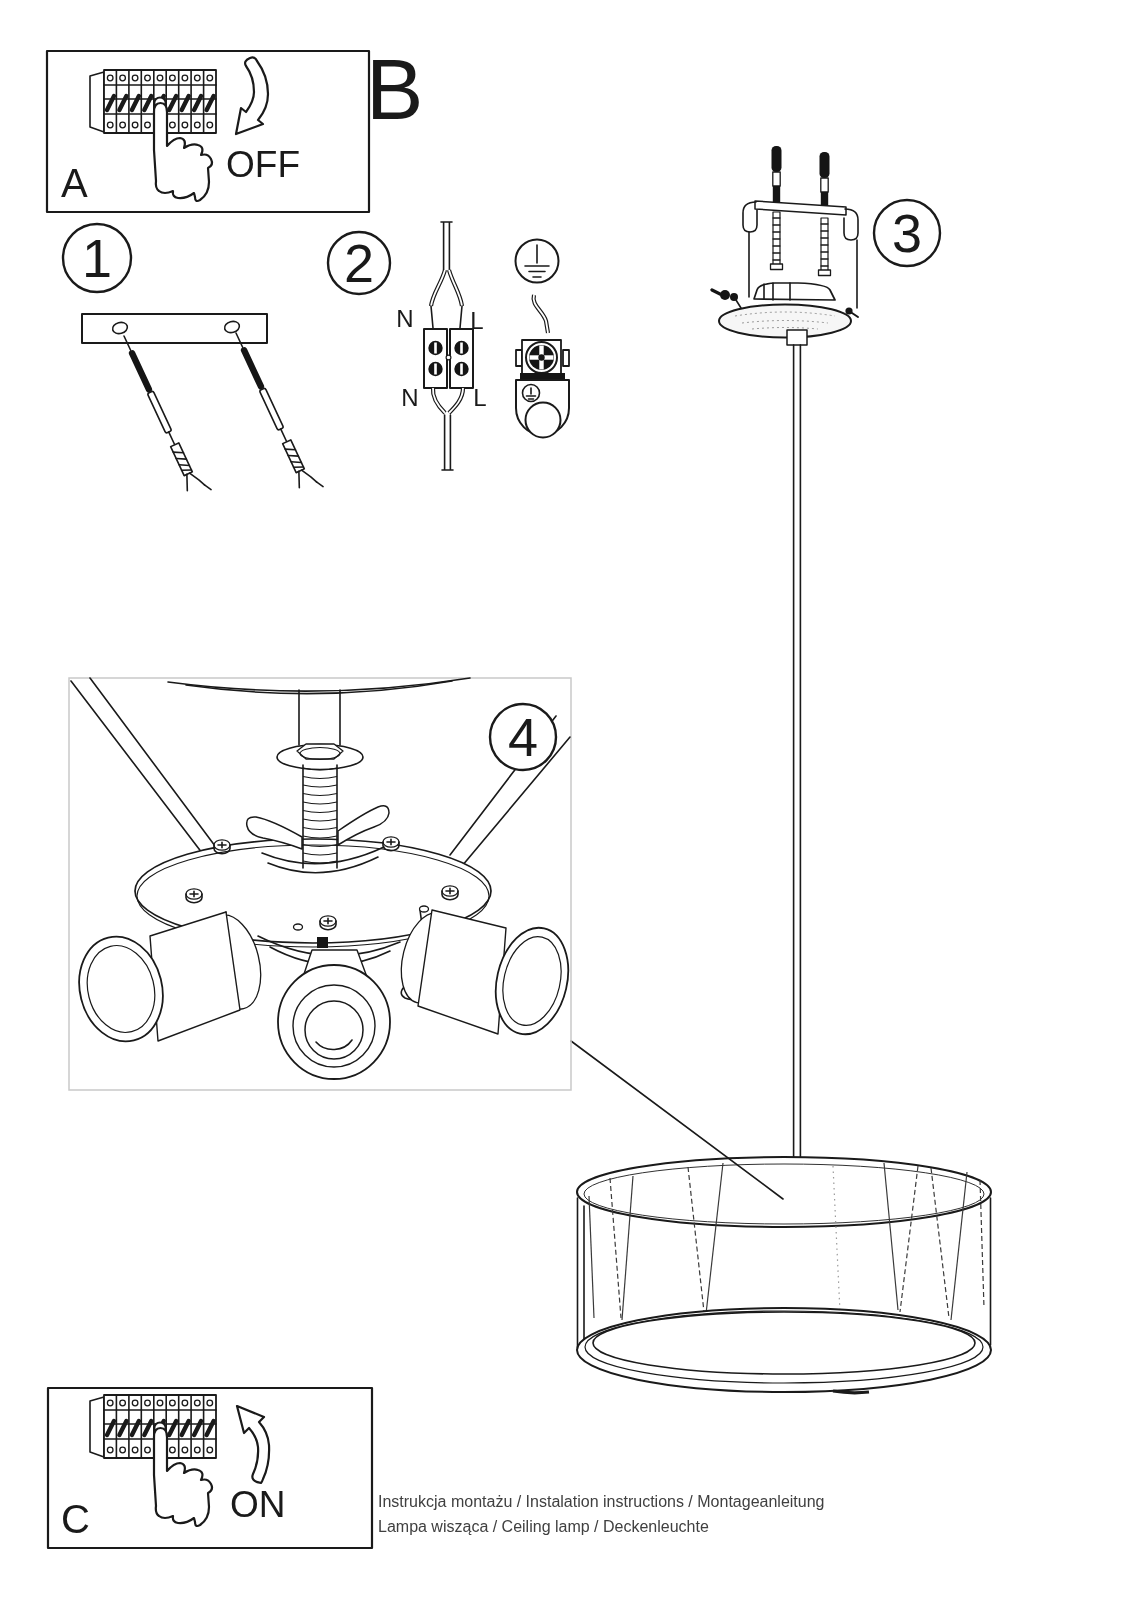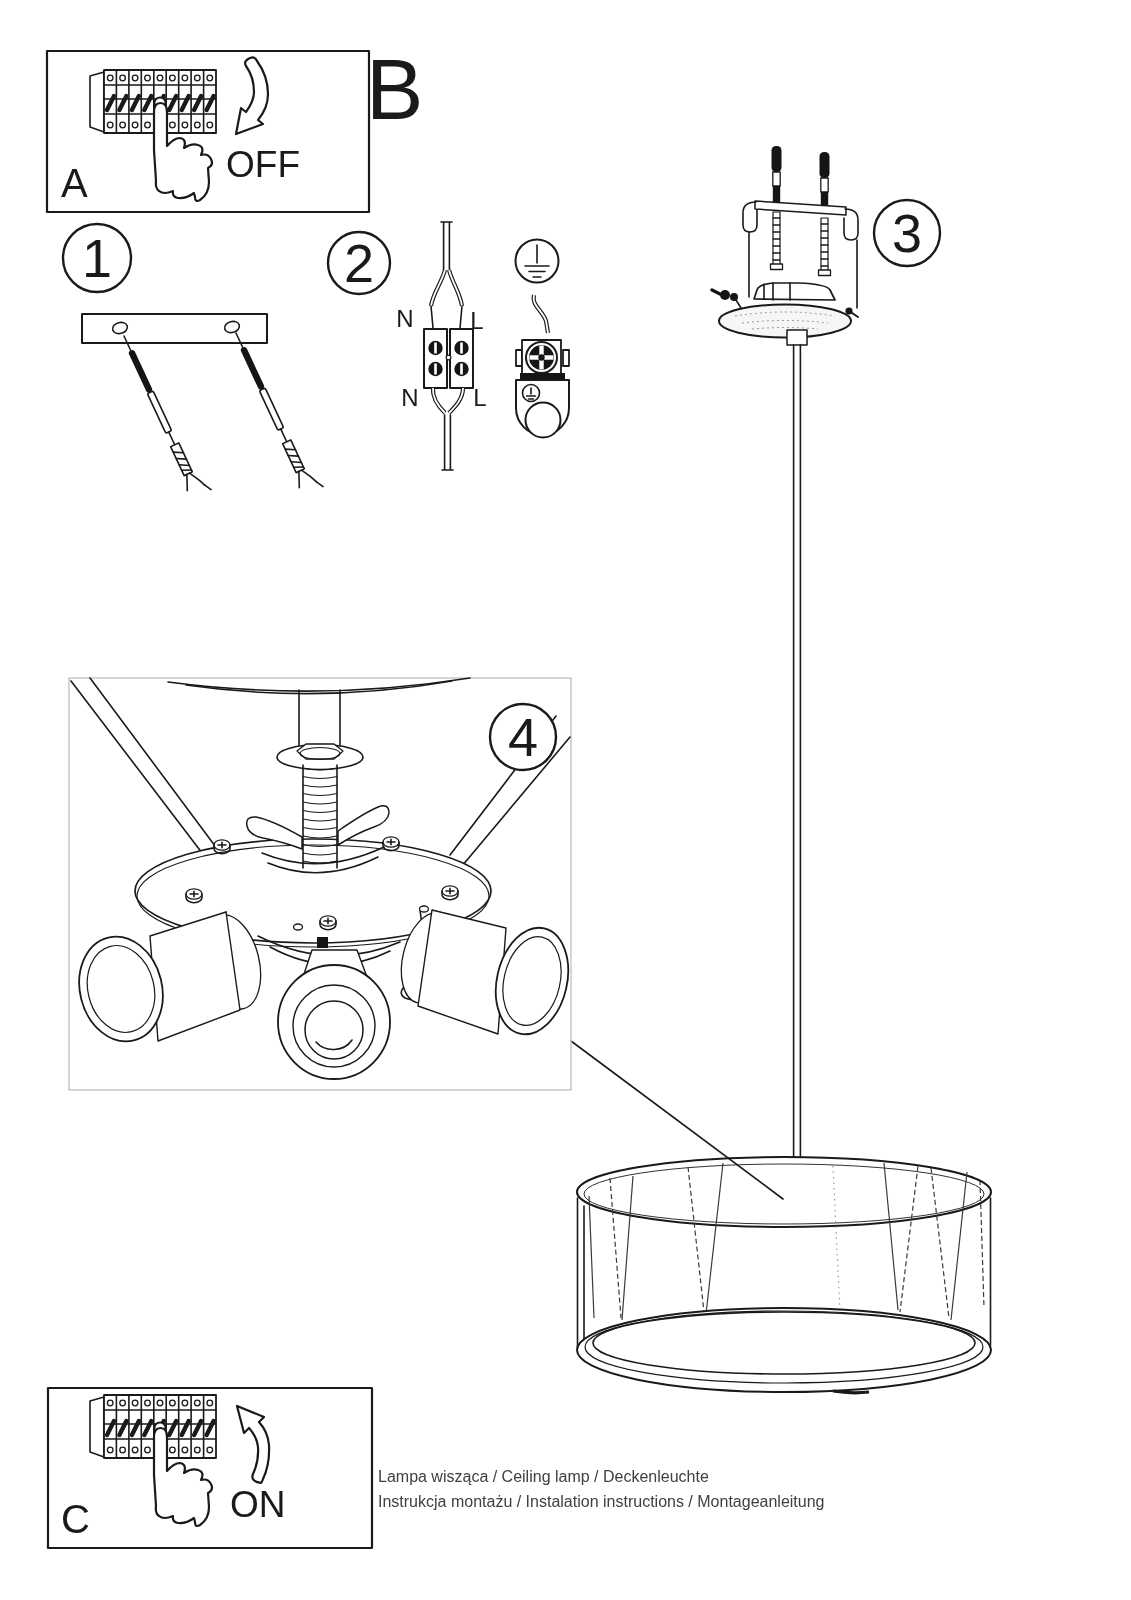--- a/index.html
+++ b/index.html
@@ -5,21 +5,21 @@
   html,body{margin:0;padding:0;background:#ffffff;}
   .page{position:relative;width:1131px;height:1600px;background:#ffffff;overflow:hidden;
         font-family:"Liberation Sans",sans-serif;}
   .page svg{position:absolute;left:0;top:0;}
   svg text{font-family:"Liberation Sans",sans-serif;fill:#1a1a1a;}
   .ln{stroke:#1a1a1a;fill:none;stroke-width:1.6;stroke-linecap:round;stroke-linejoin:round;}
   .fw{fill:#ffffff;stroke:#1a1a1a;stroke-linejoin:round;}
   .fb{fill:#151515;stroke:none;}
   .footer{position:absolute;left:378px;color:#404040;font-size:16px;white-space:nowrap;}
   .footer.l1{top:1493px;}
-  .footer.l2{top:1468px;text-align:center;}
+  .footer.l2{top:1518px;text-align:center;}
 </style>
 </head>
 <body>
 
 <div class="page">
 <svg width="1131" height="1600" viewBox="0 0 1131 1600">
   <defs>
     <g id="breaker">
       <path class="fw" stroke-width="1.6" d="M-14,6 L0,2 L0,62 L-14,57 Z"></path>
       <rect class="fw" stroke-width="1.8" x="0" y="0" width="112" height="63"></rect>

